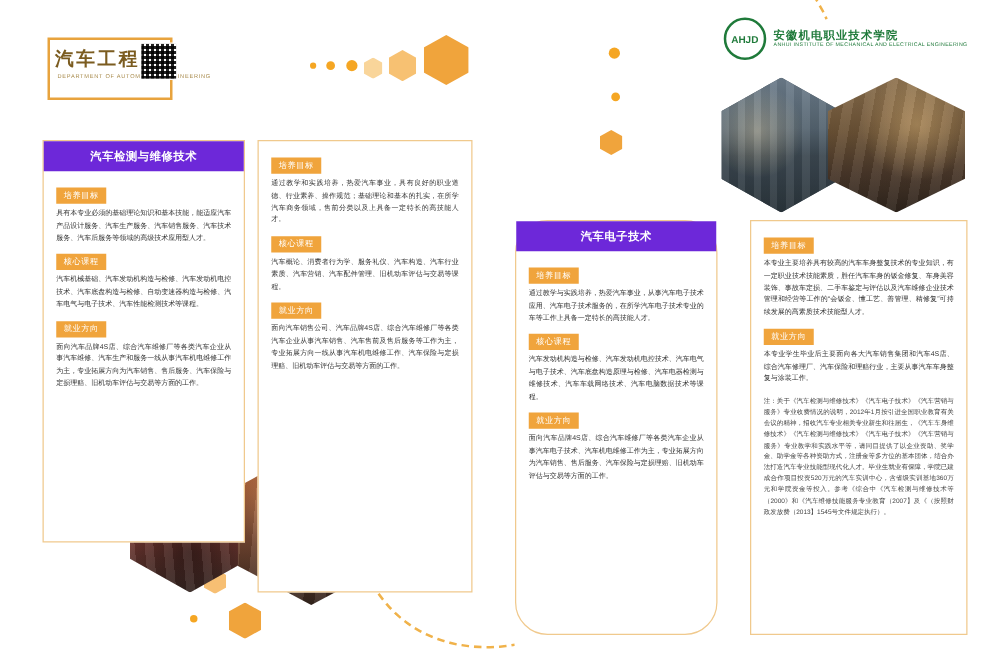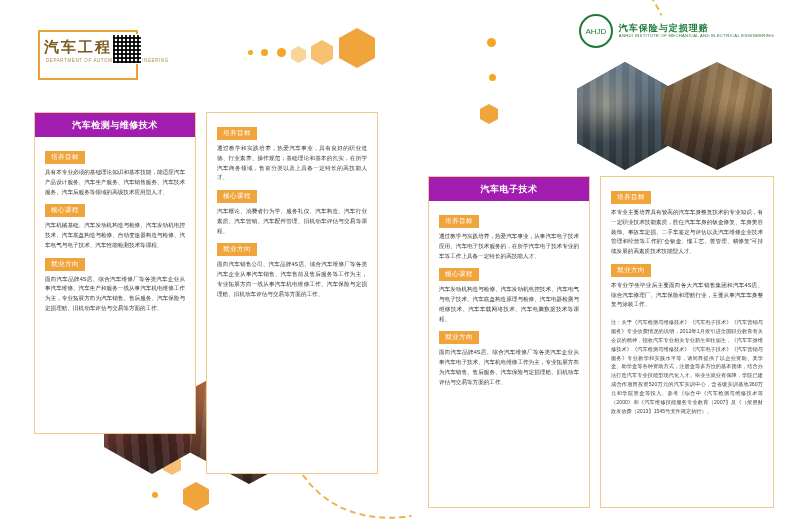--- a/index.html
+++ b/index.html
@@ -25,21 +25,21 @@
     border:2px dashed #f5c86b;
     border-color:#f0b24a transparent transparent transparent;
     border-radius:50%;
   }
 
   
   .logo{position:absolute;right:26px;top:14px;display:flex;align-items:center;gap:6px;}
   .logo-mark{
     width:30px;height:30px;border-radius:50%;
     border:2px solid #1f7a3a;display:flex;align-items:center;justify-content:center;
-    color:#1f7a3a;font-size:8px;font-weight:normal;
+    color:#1f7a3a;font-size:8px;font-weight:bold;
   }
   .logo-text{line-height:1.15;}
   .logo-cn{font-size:9px;color:#1f7a3a;font-weight:bold;letter-spacing:1px;}
   .logo-en{font-size:4.2px;color:#1f7a3a;letter-spacing:.3px;}
 
   
   .title-box{
     position:absolute;left:38px;top:30px;width:96px;height:46px;
     border:2px solid #e8a33d;background:#ffffff;
   }
@@ -56,42 +56,42 @@
     background:
       repeating-linear-gradient(90deg,#222 0 2px,#fff 2px 4px),
       repeating-linear-gradient(0deg,#222 0 2px,#fff 2px 4px);
     background-blend-mode:multiply;
     border:1px solid #fff;
   }
 
   
   .card{position:absolute;background:#ffffff;border:1px solid #f0c98d;}
   .card-head{
-    background:#a21caf;color:#fff;font-size:9px;font-weight:bold;
+    background:#6d28d9;color:#fff;font-size:9px;font-weight:bold;
     display:flex;align-items:center;justify-content:center;
     letter-spacing:.5px;height:24px;
   }
   .card-body{padding:8px 10px 10px 10px;}
   .sec-label{
     display:inline-block;background:#f0a43c;color:#fff;
     font-size:6.5px;padding:2px 6px;margin:7px 0 4px 0;letter-spacing:.5px;
   }
   .sec-label:first-child{margin-top:0;}
   .para{
     font-size:5.6px;line-height:1.75;color:#333;text-align:justify;
     margin:0;
   }
   .note{
     font-size:5.2px;line-height:1.7;color:#444;text-align:justify;margin:8px 0 0 0;
   }
 
   
   #card1{left:34px;top:112px;width:160px;height:320px;}
   #card2{left:206px;top:112px;width:170px;height:360px;}
-  #card3{left:428px;top:176px;width:160px;height:330px;}
+  #card3{left:412px;top:176px;width:160px;height:330px;border-radius:26px;}
   #card4{left:600px;top:176px;width:172px;height:330px;}
 
   
   .photo-hex{
     position:absolute;
     clip-path:polygon(50% 0%,100% 25%,100% 75%,50% 100%,0% 75%,0% 25%);
     overflow:hidden;
   }
   .photo-hex .ph-inner{width:100%;height:100%;}
 
@@ -166,21 +166,21 @@
   <div class="deco hex" style="left:183px;top:482px;width:26px;height:29px;background:#f0a43c;"></div>
   <div class="deco hex" style="left:163px;top:455px;width:18px;height:20px;background:#f7bf73;"></div>
   <div class="deco dot" style="left:152px;top:492px;width:6px;height:6px;"></div>
 
   <div class="deco curve" style="left:410px;top:-60px;width:260px;height:300px;transform:rotate(18deg);border-width:2px;"></div>
   <div class="deco curve" style="left:300px;top:200px;width:250px;height:330px;transform:rotate(-140deg);border-width:2px;"></div>
 
   <div class="logo">
     <div class="logo-mark">AHJD</div>
     <div class="logo-text">
-      <div class="logo-cn">汽车保险与定损理赔</div>
+      <div class="logo-cn">安徽机电职业技术学院</div>
       <div class="logo-en">ANHUI INSTITUTE OF MECHANICAL AND ELECTRICAL ENGINEERING</div>
     </div>
   </div>
 
   <div class="title-box"></div>
   <div class="title-cn">汽车工程系</div>
   <div class="title-en">DEPARTMENT OF AUTOMOBILE ENGINEERING</div>
   <div class="qr"></div>
 
   <div class="photo-hex ph-a">

